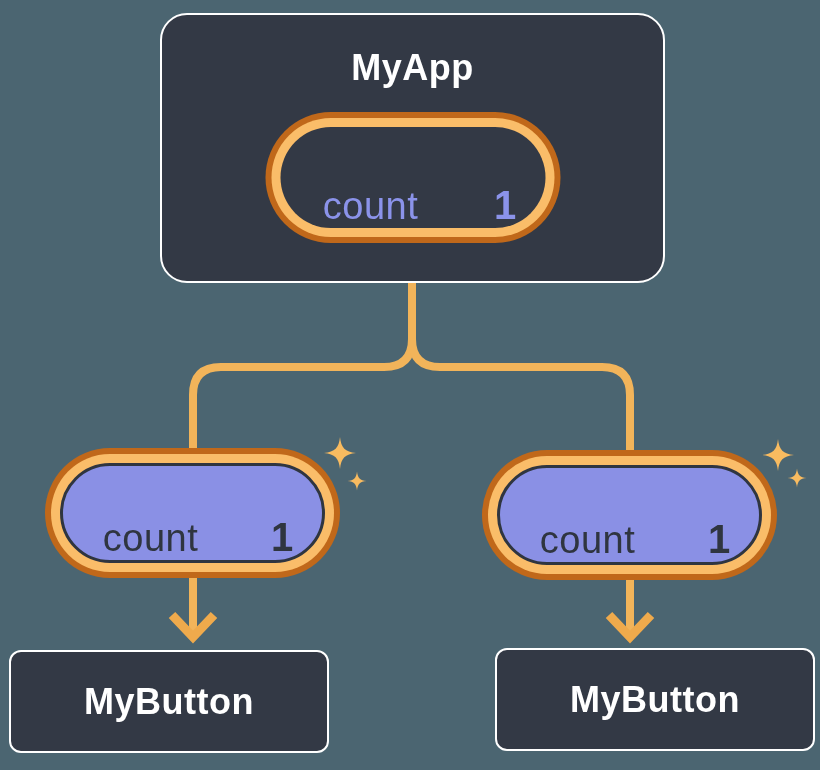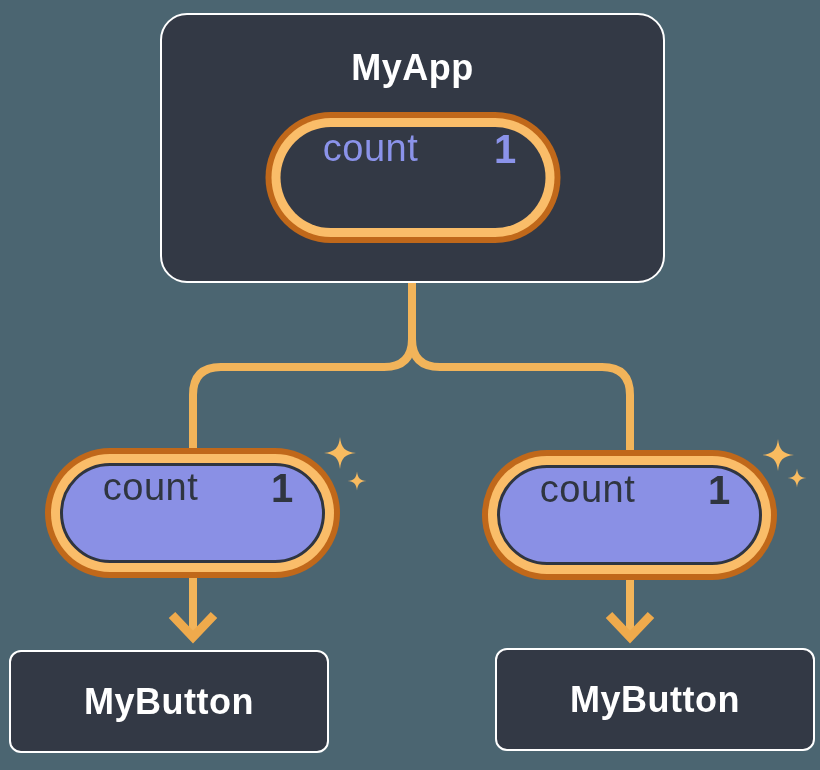--- a/index.html
+++ b/index.html
@@ -48,21 +48,21 @@
   .child-box.right { left:495px; top:648px; }
 
   .pill {
     border-radius:999px; background:var(--orange-outer); padding:6px;
   }
   .pill-mid {
     border-radius:999px; background:var(--orange-inner); padding:9px;
     width:100%; height:100%;
   }
   .pill-inner {
-    border-radius:999px; display:flex; align-items:flex-start;
+    border-radius:999px; display:flex; align-items:flex-end;
     width:100%; height:100%; overflow:hidden;
   }
   .root-pill { position:absolute; top:97px; left:50%; transform:translateX(-50%); width:295px; height:131px; }
   .root-pill .pill-inner { background:var(--box-bg); }
   .root-pill .pill-label { color:var(--periwinkle); }
   .root-pill .pill-divider { background:var(--orange-inner); }
   .root-pill .pill-value { color:var(--periwinkle); }
 
   .prop-pill { position:absolute; width:295px; height:130px; z-index:2; }
   .prop-pill.left { left:45px; top:448px; }

